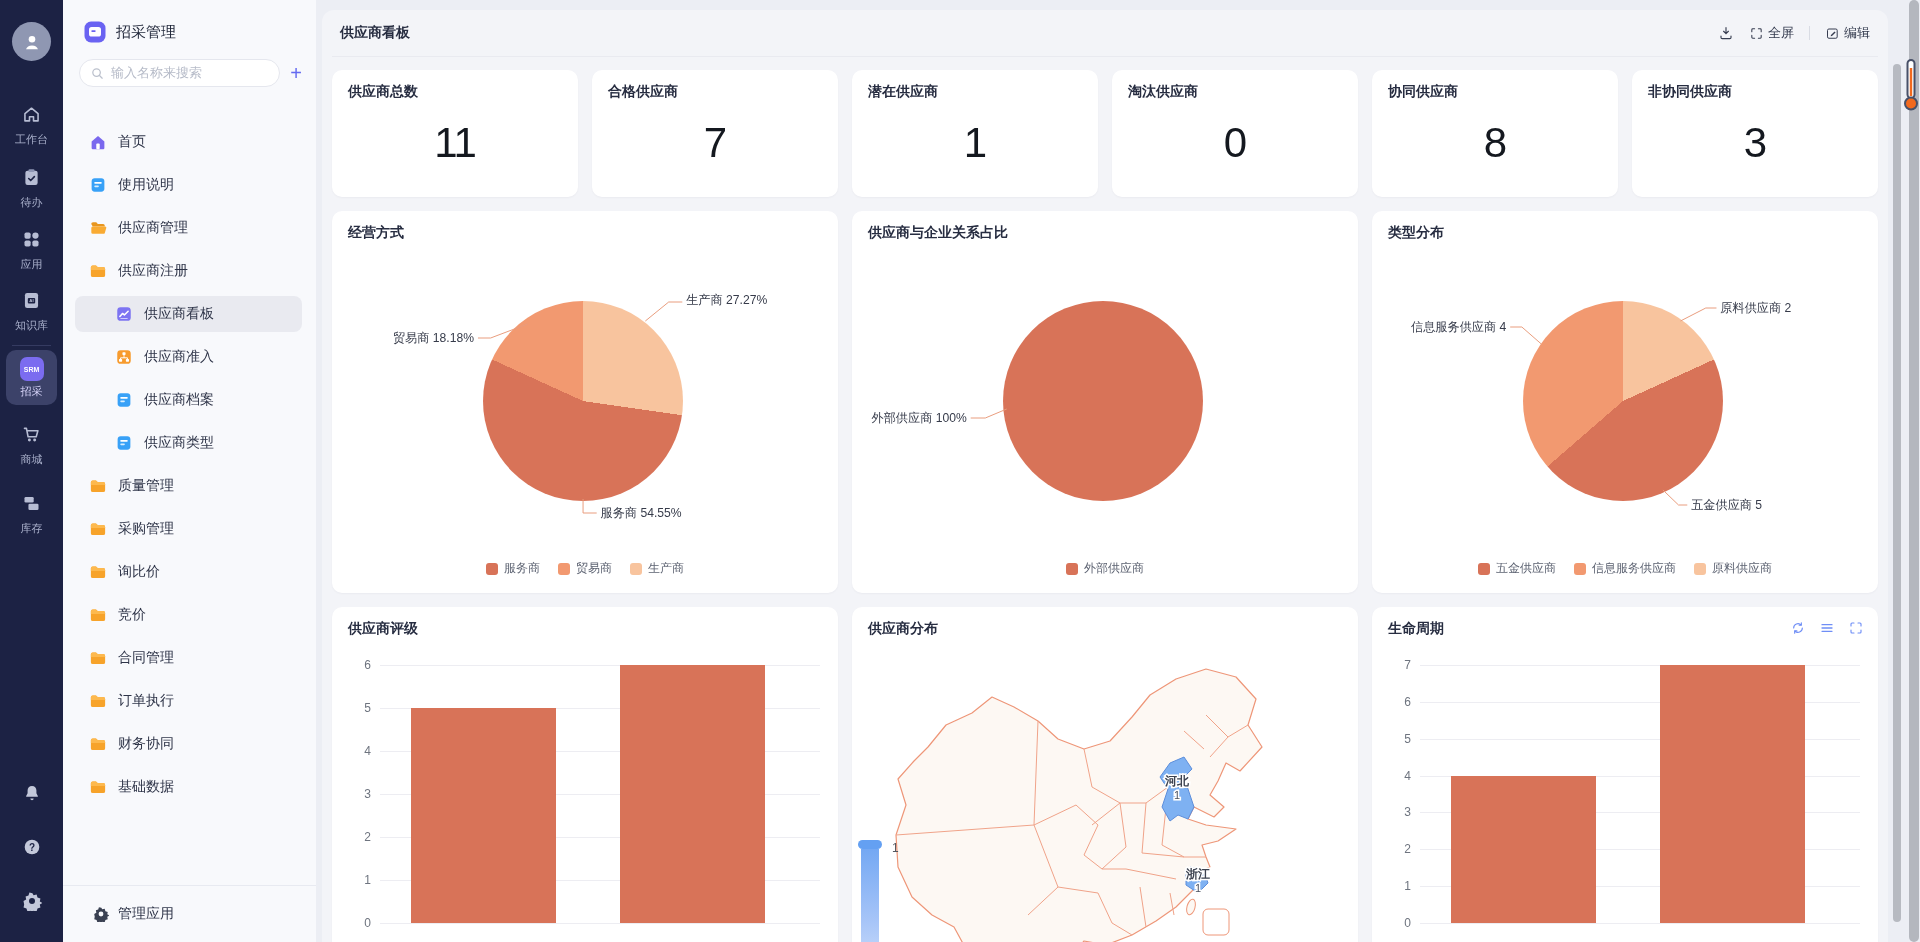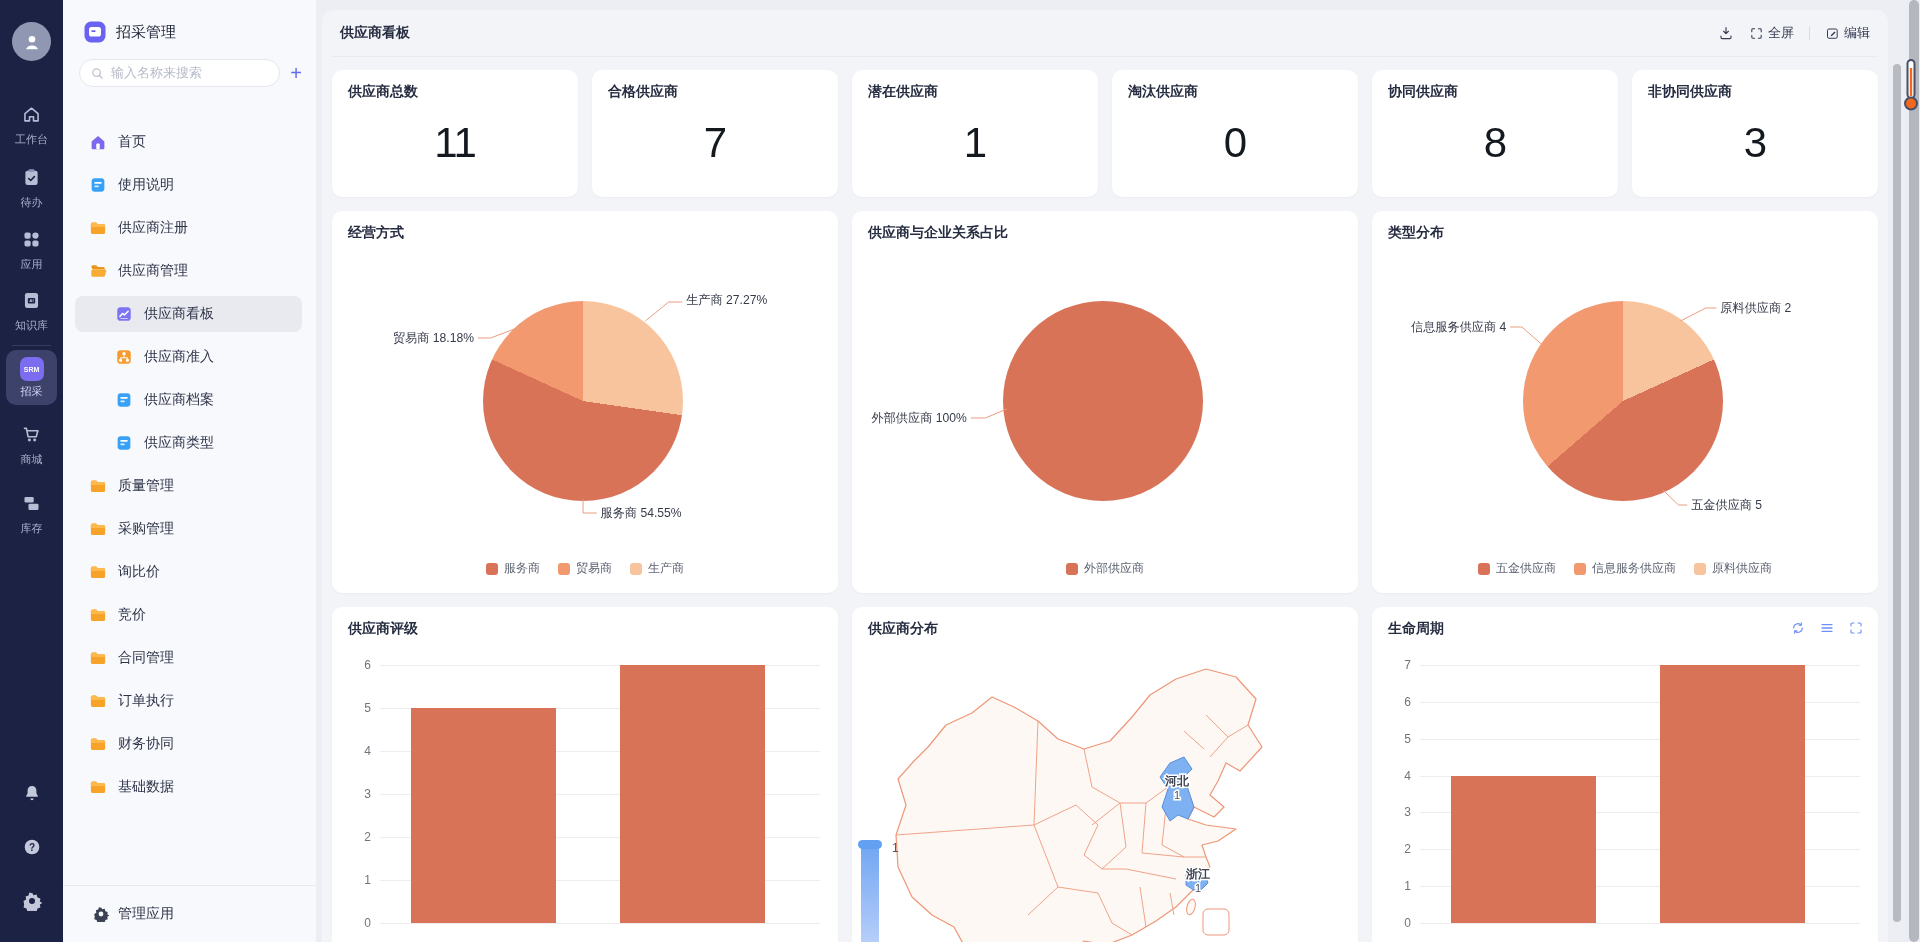--- a/index.html
+++ b/index.html
@@ -206,34 +206,34 @@
             <rect x="3.5" y="3" width="17" height="18" rx="4.2" fill="#38a1f7"></rect>
             <rect x="7" y="8" width="10" height="2.3" rx="1.1" fill="#fff"></rect>
             <rect x="7" y="12.6" width="6.2" height="2.3" rx="1.1" fill="#d9efff"></rect>
           </svg>
         </span>
         <span>使用说明</span>
       </div>
       <div class="mi">
         <span style="display:flex">
           <svg width="18" height="18" viewBox="0 0 24 24">
-            <path d="M2.5 7a2.5 2.5 0 0 1 2.5-2.5h4.3l2.2 2.2h7.5A2.5 2.5 0 0 1 21.5 9.2v8.3a2.5 2.5 0 0 1-2.5 2.5H5a2.5 2.5 0 0 1-2.5-2.5z" fill="#f7a32a"></path>
-            <path d="M2.5 7a2.5 2.5 0 0 1 2.5-2.5h4.3l2.2 2.2h7.5A2.5 2.5 0 0 1 21.5 9.2V10.6h-19z" fill="#fdb94e"></path>
-          </svg>
-        </span>
-        <span>供应商注册</span>
-      </div>
-      <div class="mi">
-        <span style="display:flex">
-          <svg width="18" height="18" viewBox="0 0 24 24">
             <path d="M3 6.8a2.4 2.4 0 0 1 2.4-2.4h4.3l2.1 2.1h7a2.2 2.2 0 0 1 2.2 2.2V10H5z" fill="#e8961f"></path>
             <path d="M4.7 10h16.8a1.6 1.6 0 0 1 1.5 2.1l-1.8 6.1a2.2 2.2 0 0 1-2.1 1.6H5a1.9 1.9 0 0 1-1.9-1.9V12a2 2 0 0 1 1.6-2z" fill="#f9ab33"></path>
           </svg>
         </span>
         <span>供应商管理</span>
+      </div>
+      <div class="mi">
+        <span style="display:flex">
+          <svg width="18" height="18" viewBox="0 0 24 24">
+            <path d="M2.5 7a2.5 2.5 0 0 1 2.5-2.5h4.3l2.2 2.2h7.5A2.5 2.5 0 0 1 21.5 9.2v8.3a2.5 2.5 0 0 1-2.5 2.5H5a2.5 2.5 0 0 1-2.5-2.5z" fill="#f7a32a"></path>
+            <path d="M2.5 7a2.5 2.5 0 0 1 2.5-2.5h4.3l2.2 2.2h7.5A2.5 2.5 0 0 1 21.5 9.2V10.6h-19z" fill="#fdb94e"></path>
+          </svg>
+        </span>
+        <span>供应商注册</span>
       </div>
       <div class="mi indent active">
         <span style="display:flex">
           <svg width="18" height="18" viewBox="0 0 24 24">
             <rect x="3" y="3" width="18" height="18" rx="4.5" fill="#7d74f2"></rect>
             <polyline points="6.5,15.3 10,11.3 12.5,13.3 17.5,8.3" fill="none" stroke="#fff" stroke-width="2.1" stroke-linecap="round" stroke-linejoin="round"></polyline>
             <rect x="7" y="17.2" width="10" height="1.6" rx=".8" fill="#cfc9ff"></rect>
           </svg>
         </span>
         <span>供应商看板</span>

